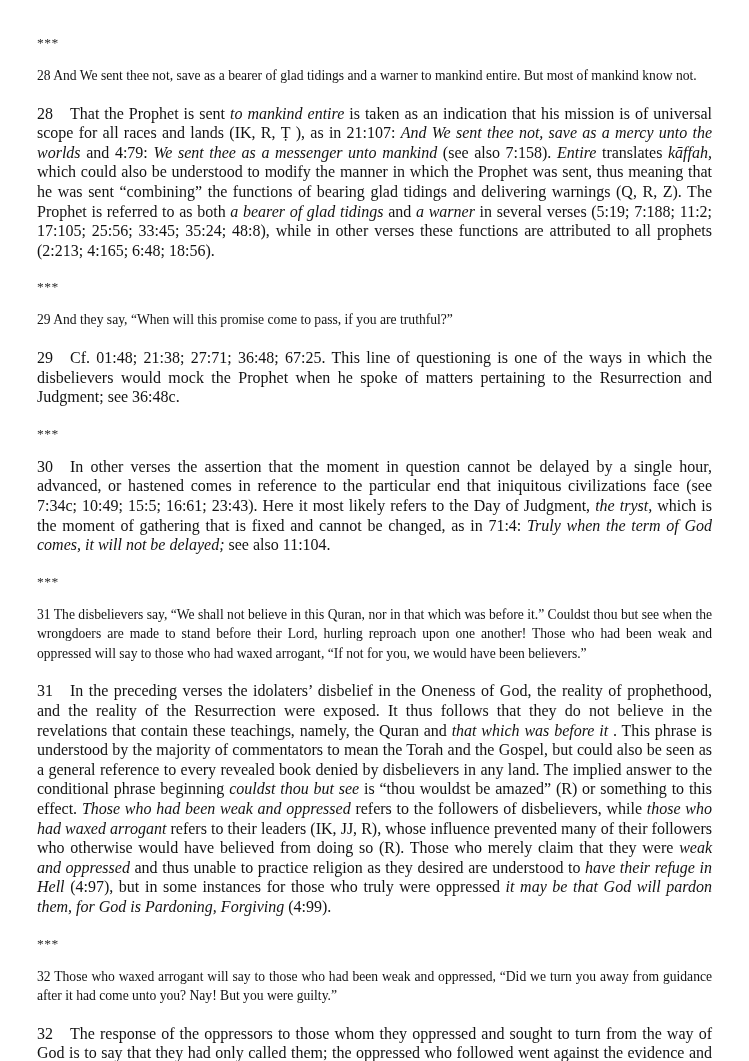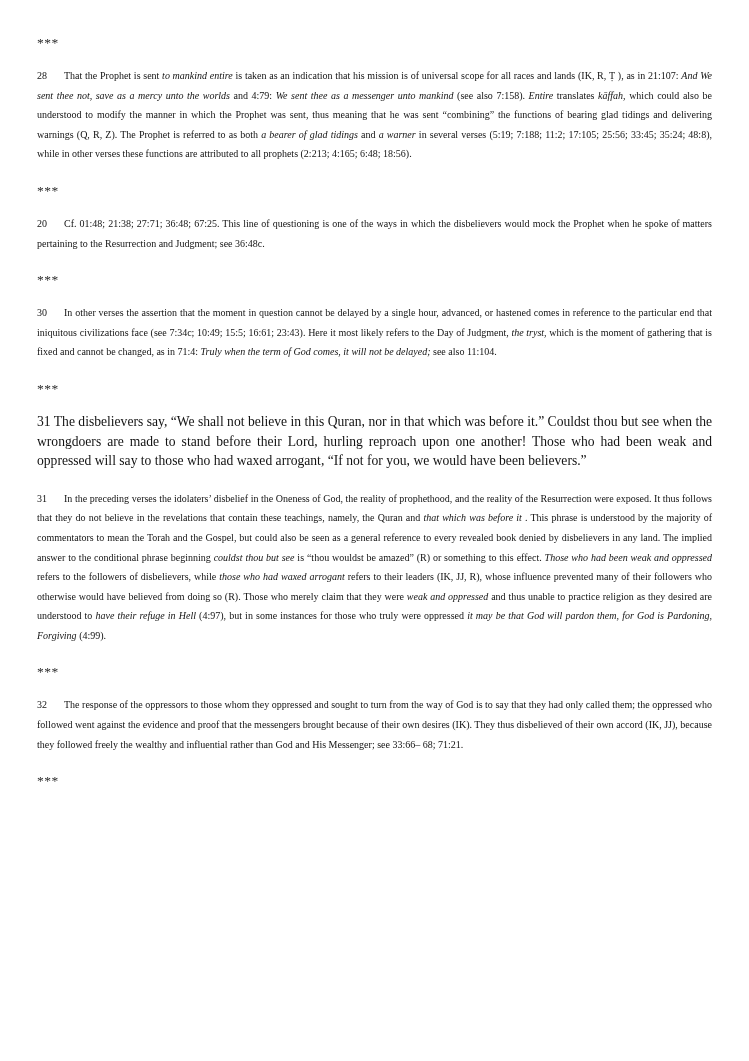--- a/index.html
+++ b/index.html
@@ -38,21 +38,21 @@
   .verse {
     font-size: 13.6px;
     line-height: 19.6px;
     text-align: justify;
     text-justify: inter-word;
     margin: 0 0 18px 0;
     color: #121212;
     -webkit-font-smoothing: antialiased;
   }
   .commentary {
-    font-size: 10px;
+    font-size: 16px;
     line-height: 19.6px;
     text-align: justify;
     text-justify: inter-word;
     margin: 0 0 18px 0;
     color: #121212;
   }
   .commentary .cnum {
     
     display: inline;
   }
@@ -63,25 +63,28 @@
   .it {
     font-style: italic;
   }
 </style>
 </head>
 <body>
 
 <div class="page">
   <div class="content" id="content">
       <p class="sep">***</p>
+      <p class="verse"><span class="">28 And We sent thee not, save as a bearer of glad tidings and a warner to mankind entire. But most of mankind know not.</span></p>
       <p class="commentary"><span class="cnum">28</span><span class="gap"></span><span class="">That the Prophet is sent </span><span class="it">to mankind entire</span><span class=""> is taken as an indication that his mission is of universal scope for all races and lands (IK, R, Ṭ ), as in 21:107: </span><span class="it">And We sent thee not, save as a mercy unto the worlds</span><span class=""> and 4:79: </span><span class="it">We sent thee as a messenger unto mankind</span><span class=""> (see also 7:158). </span><span class="it">Entire</span><span class=""> translates </span><span class="it">kāffah,</span><span class=""> which could also be understood to modify the manner in which the Prophet was sent, thus meaning that he was sent “combining” the functions of bearing glad tidings and delivering warnings (Q, R, Z). The Prophet is referred to as both </span><span class="it">a bearer of glad tidings</span><span class=""> and </span><span class="it">a warner</span><span class=""> in several verses (5:19; 7:188; 11:2; 17:105; 25:56; 33:45; 35:24; 48:8), while in other verses these functions are attributed to all prophets (2:213; 4:165; 6:48; 18:56).</span></p>
       <p class="sep">***</p>
-      <p class="commentary"><span class="cnum">20</span><span class="gap"></span><span class="">Cf. 01:48; 21:38; 27:71; 36:48; 67:25. This line of questioning is one of the ways in which the disbelievers would mock the Prophet when he spoke of matters pertaining to the Resurrection and Judgment; see 36:48c.</span></p>
+      <p class="verse"><span class="">29 And they say, “When will this promise come to pass, if you are truthful?”</span></p>
+      <p class="commentary"><span class="cnum">29</span><span class="gap"></span><span class="">Cf. 01:48; 21:38; 27:71; 36:48; 67:25. This line of questioning is one of the ways in which the disbelievers would mock the Prophet when he spoke of matters pertaining to the Resurrection and Judgment; see 36:48c.</span></p>
       <p class="sep">***</p>
       <p class="commentary"><span class="cnum">30</span><span class="gap"></span><span class="">In other verses the assertion that the moment in question cannot be delayed by a single hour, advanced, or hastened comes in reference to the particular end that iniquitous civilizations face (see 7:34c; 10:49; 15:5; 16:61; 23:43). Here it most likely refers to the Day of Judgment, </span><span class="it">the tryst,</span><span class=""> which is the moment of gathering that is fixed and cannot be changed, as in 71:4: </span><span class="it">Truly when the term of God comes, it will not be delayed;</span><span class=""> see also 11:104.</span></p>
       <p class="sep">***</p>
       <p class="verse"><span class="">31 The disbelievers say, “We shall not believe in this Quran, nor in that which was before it.” Couldst thou but see when the wrongdoers are made to stand before their Lord, hurling reproach upon one another! Those who had been weak and oppressed will say to those who had waxed arrogant, “If not for you, we would have been believers.”</span></p>
       <p class="commentary"><span class="cnum">31</span><span class="gap"></span><span class="">In the preceding verses the idolaters’ disbelief in the Oneness of God, the reality of prophethood, and the reality of the Resurrection were exposed. It thus follows that they do not believe in the revelations that contain these teachings, namely, the Quran and </span><span class="it">that which was before it</span><span class=""> . This phrase is understood by the majority of commentators to mean the Torah and the Gospel, but could also be seen as a general reference to every revealed book denied by disbelievers in any land. The implied answer to the conditional phrase beginning </span><span class="it">couldst thou but see</span><span class=""> is “thou wouldst be amazed” (R) or something to this effect. </span><span class="it">Those who had been weak and oppressed</span><span class=""> refers to the followers of disbelievers, while </span><span class="it">those who had waxed arrogant</span><span class=""> refers to their leaders (IK, JJ, R), whose influence prevented many of their followers who otherwise would have believed from doing so (R). Those who merely claim that they were </span><span class="it">weak and oppressed</span><span class=""> and thus unable to practice religion as they desired are understood to </span><span class="it">have their refuge in Hell</span><span class=""> (4:97), but in some instances for those who truly were oppressed </span><span class="it">it may be that God will pardon them, for God is Pardoning, Forgiving</span><span class=""> (4:99).</span></p>
       <p class="sep">***</p>
+      <p class="verse"><span class="">32 Those who waxed arrogant will say to those who had been weak and oppressed, “Did we turn you away from guidance after it had come unto you? Nay! But you were guilty.”</span></p>
       <p class="commentary"><span class="cnum">32</span><span class="gap"></span><span class="">The response of the oppressors to those whom they oppressed and sought to turn from the way of God is to say that they had only called them; the oppressed who followed went against the evidence and proof that the messengers brought because of their own desires (IK). They thus disbelieved of their own accord (IK, JJ), because they followed freely the wealthy and influential rather than God and His Messenger; see 33:66– 68; 71:21.</span></p>
       <p class="sep">***</p>
     </div>
 </div>
 
 </body></html>

